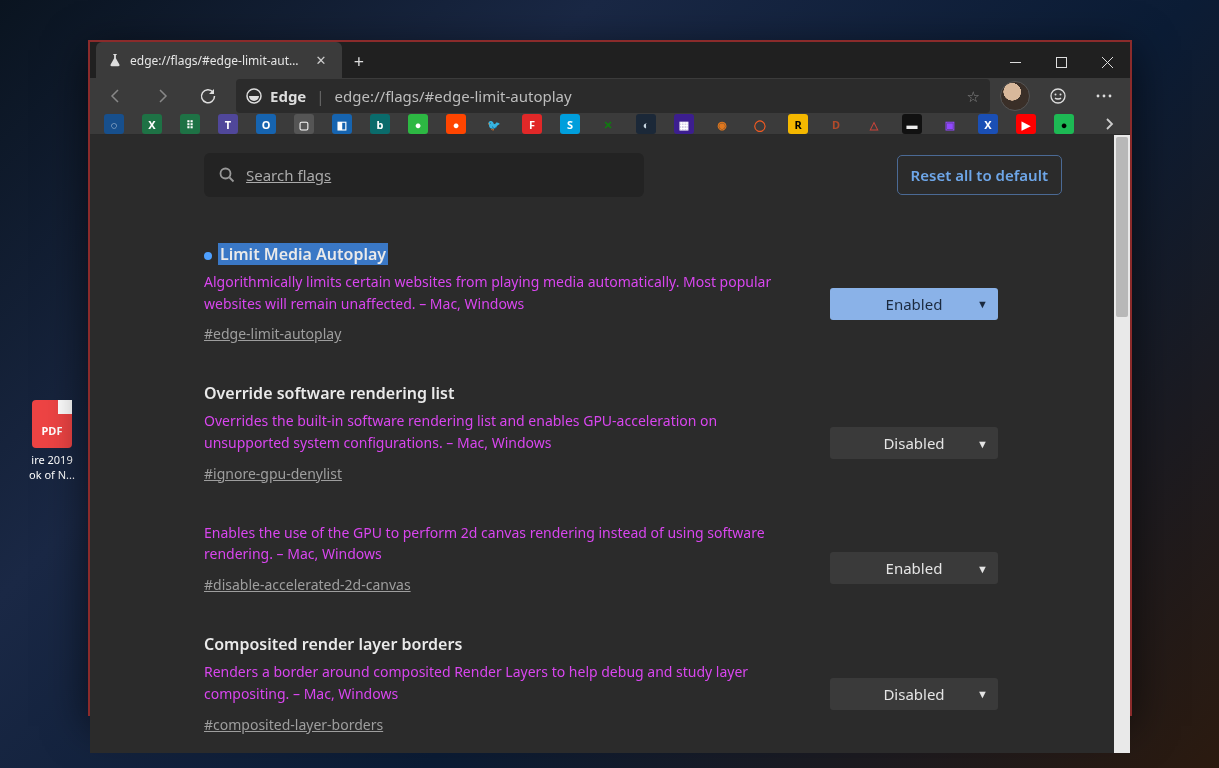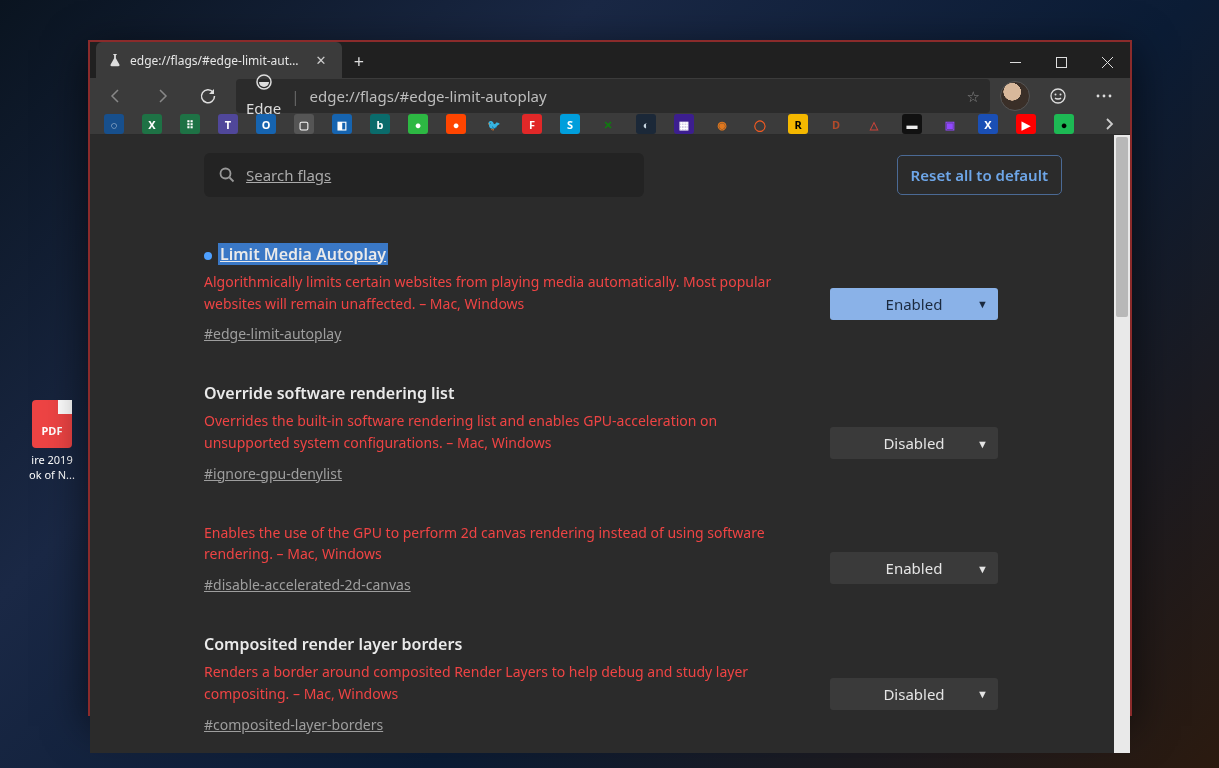--- a/index.html
+++ b/index.html
@@ -22,42 +22,42 @@
 .tab-title { flex:1; white-space:nowrap; overflow:hidden; text-overflow:ellipsis; }
 .tab-close { width:18px; height:18px; display:flex; align-items:center; justify-content:center; font-size:13px; color:#ccc; cursor:pointer; }
 .new-tab { width:34px; height:34px; display:flex; align-items:center; justify-content:center; color:#ddd; font-size:18px; cursor:pointer; }
 .win-controls { margin-left:auto; display:flex; }
 .win-btn { width:46px; height:32px; display:flex; align-items:center; justify-content:center; color:#ddd; }
 .win-btn svg { width:11px; height:11px; }
 .toolbar { height:46px; display:flex; align-items:center; gap:10px; padding:0 8px; background:#3b3b3b; }
 .nav-btn { width:36px; height:36px; display:flex; align-items:center; justify-content:center; border-radius:4px; color:#bbb; }
 .nav-btn.disabled { color:#666; }
 .addr { flex:1; height:34px; background:#2b2b2b; border-radius:4px; display:flex; align-items:center; padding:0 10px; gap:10px; color:#ccc; font-size:15px; }
-.addr .brand { color:#ddd; font-weight:400; display:flex; align-items:center; gap:8px;flex-direction:column; }
+.addr .brand { color:#ddd; font-weight:700; display:flex; align-items:center; gap:8px; }
 .addr .sep { color:#666; }
 .addr .url { color:#bdbdbd; }
 .addr .star { margin-left:auto; color:#888; }
 .avatar { width:30px; height:30px; border-radius:50%; background:radial-gradient(circle at 40% 35%, #d8b89b 0 35%, #3a2f28 36% 100%); border:1px solid #555; }
 .bookmarks { height:38px; display:flex; align-items:center; gap:18px; padding:0 14px; background:#3b3b3b; border-bottom:1px solid #2a2a2a; }
 .bm { width:20px; height:20px; border-radius:3px; display:flex; align-items:center; justify-content:center; font-size:11px; font-weight:bold; cursor:pointer; }
 .bm-overflow { margin-left:auto; color:#ccc; }
 .content { flex:1; display:flex; background:#2b2b2b; }
 .page { flex:1; overflow:hidden; position:relative; padding:0 0 0 4px; }
 .scrollbar-track { width:16px; background:#e9e9e9; position:relative; }
 .scrollbar-thumb { position:absolute; left:2px; right:2px; top:2px; height:180px; background:#b8b8b8; border-radius:2px; }
 .search-row { display:flex; align-items:center; gap:14px; padding:18px 24px 18px 110px; }
 .search-box { width:440px; height:44px; background:#232323; border-radius:6px; display:flex; align-items:center; gap:10px; padding:0 14px; color:#aaa; font-size:15px;text-decoration:underline; }
 .reset-btn { margin-left:auto; margin-right:28px; height:40px; padding:0 13px; border:1px solid #4b6a95; border-radius:5px; color:#6ea6e8; background:transparent; font-size:15px; font-weight:600; cursor:pointer; }
 .flags { padding:8px 24px 0 110px; }
 .flag { display:flex; gap:26px; padding:20px 0 18px; }
 .flag-left { flex:1; max-width:600px; }
 .flag-title { color:#eaeaea; font-size:16px; font-weight:600; margin-bottom:6px; display:inline-block; }
-.flag-title.hl { background:#3a78c6; padding:0 2px;text-decoration:underline; }
+.flag-title.hl { background:#3a78c6; padding:0 2px; }
 .mod-dot { display:inline-block; width:8px; height:8px; background:#4ea0ff; border-radius:50%; margin-right:6px; vertical-align:middle; }
-.flag-desc { color:#ef4444; font-size:14px; line-height:1.55; margin-bottom:8px; }
+.flag-desc { color:#d946ef; font-size:14px; line-height:1.55; margin-bottom:8px; }
 .flag-anchor { color:#9e9e9e; font-size:14px; text-decoration:underline;margin-top:36px; }
 .flag-right { width:170px; display:flex; align-items:center; padding-top:20px; }
 .sel { width:168px; height:32px; border-radius:3px; display:flex; align-items:center; justify-content:center; font-size:15px; position:relative; cursor:pointer; }
 .sel .caret { position:absolute; right:10px; font-size:11px; }
 .sel.active { background:#8ab2e8; color:#1b2a3f; }
 .sel.dim { background:#3a3a3a; color:#e4e4e4; }
 svg { display:block; }
 </style>
 </head>
 <body>

